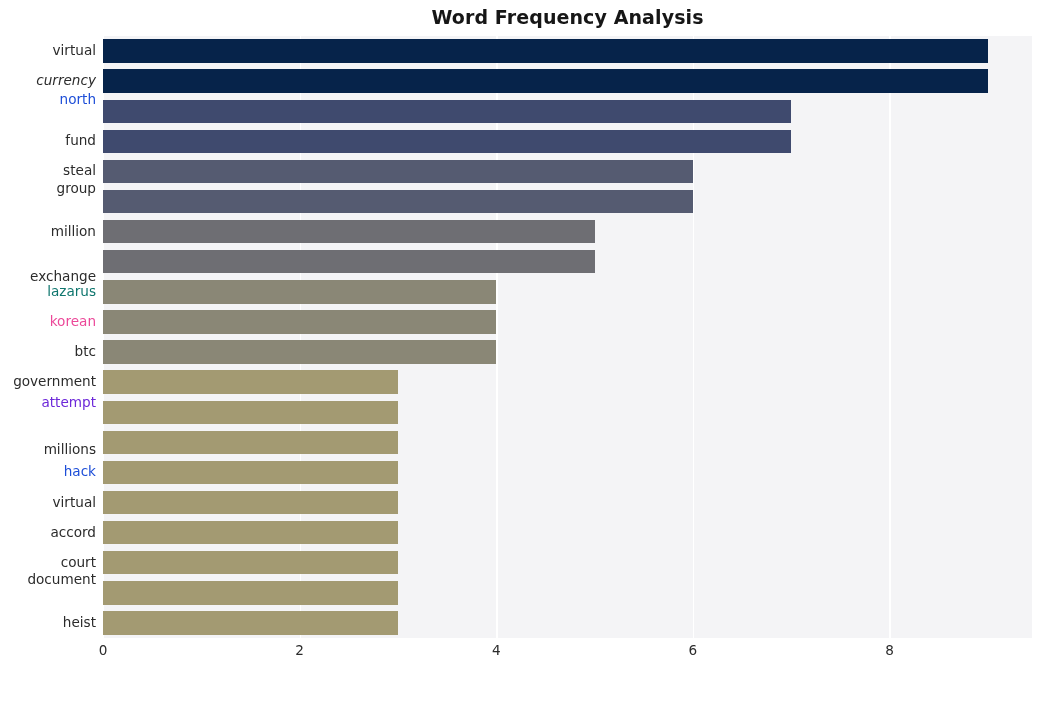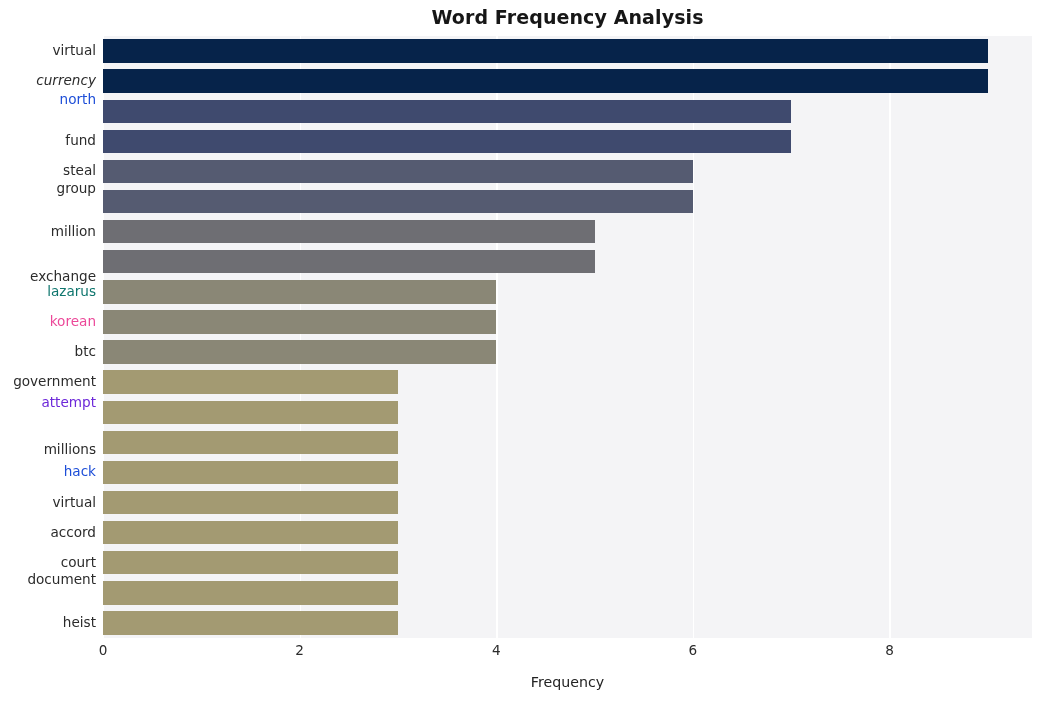--- a/index.html
+++ b/index.html
@@ -231,15 +231,14 @@
     </div>
 
   <div id="xtick-layer">
       <div class="xtick-label" style="left: 0px; color: rgb(43, 43, 43);">0</div>
       <div class="xtick-label" style="left: 196.614px; color: rgb(43, 43, 43);">2</div>
       <div class="xtick-label" style="left: 393.228px; color: rgb(43, 43, 43);">4</div>
       <div class="xtick-label" style="left: 589.841px; color: rgb(43, 43, 43);">6</div>
       <div class="xtick-label" style="left: 786.455px; color: rgb(43, 43, 43);">8</div>
     </div>
 
-  <div id="xaxis-title">Frequency</div>
 
 </div>
 
 </body></html>

